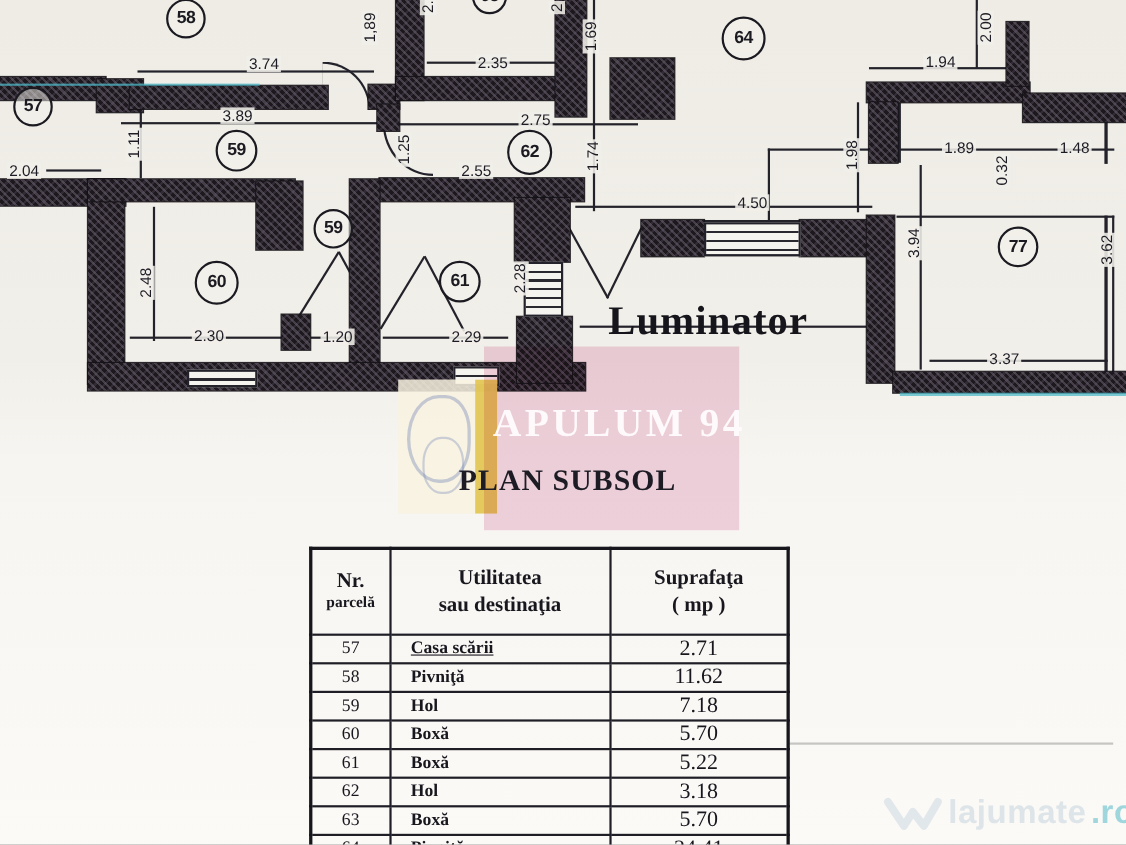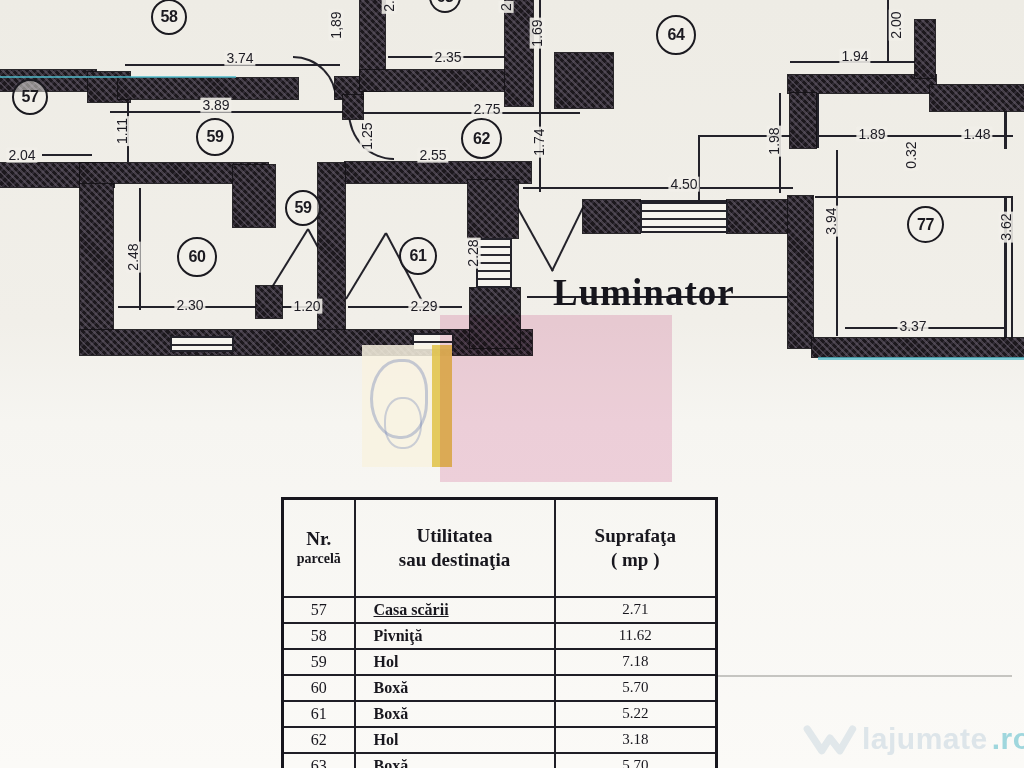--- a/index.html
+++ b/index.html
@@ -48,21 +48,21 @@
   #subtitle{font-size:21px;letter-spacing:.5px;}
   #area-table{position:absolute;z-index:6;border-collapse:collapse;table-layout:fixed;
     font-family:"Liberation Serif",serif;color:#18171e;background:transparent;}
   #area-table td,#area-table th{border:2px solid #1f1e26;padding:0;overflow:hidden;}
   #area-table{border:3px solid #17161d;}
   #area-table th{font-weight:700;text-align:center;}
   .h-big{font-size:19px;line-height:1.25;}
   .h-small{font-size:14px;line-height:1.2;}
   .cell-nr{font-size:16px;text-align:center;font-weight:500;}
   .cell-util{font-size:16px;text-align:left;padding-left:18px !important;font-weight:700;}
-  .cell-mp{font-size:15px;text-align:center;font-weight:500;}
+  .cell-mp{font-size:20px;text-align:center;font-weight:500;}
   .underlined{text-decoration:underline;}
   #lajumate{position:absolute;z-index:9;display:flex;align-items:center;gap:4px;}
   #lajumate .txt{font-size:30px;font-weight:700;color:rgba(214,224,230,.8);letter-spacing:.5px;}
   #lajumate .tld{color:rgba(142,208,216,.85);}
 </style>
 </head>
 <body>
 
 <div id="canvas">
 
@@ -180,30 +180,32 @@
   <div id="luminator" style="left:553px;top:271px;">Luminator</div>
 
   <div id="pinkbox" style="left:440px;top:315px;width:232px;height:167px;"></div>
 
   <div id="logobox" style="left:362px;top:345px;width:90px;height:122px;">
     <div class="blob1"></div>
     <div class="blob2"></div>
     <div class="stripe"></div>
   </div>
 
-
+  <div id="apulum" style="left:448px;top:363px;">APULUM 94</div>
+
+  <div id="main-title" class="title" style="left:516px;top:421px;">PLAN SUBSOL</div>
 
   <table id="area-table" style="left:281px;top:497px;width:434px;">
     <colgroup>
         <col style="width:72px">
         <col style="width:200px">
         <col style="width:162px">
       </colgroup>
     <thead>
-      <tr style="height:98px;">
+      <tr style="height:78px;">
         <th>
           <div class="h-big">Nr.</div>
           <div class="h-small">parcelă</div>
         </th>
         <th>
           <div class="h-big">Utilitatea</div>
           <div class="h-big">sau destinaţia</div>
         </th>
         <th>
           <div class="h-big">Suprafaţa</div>

